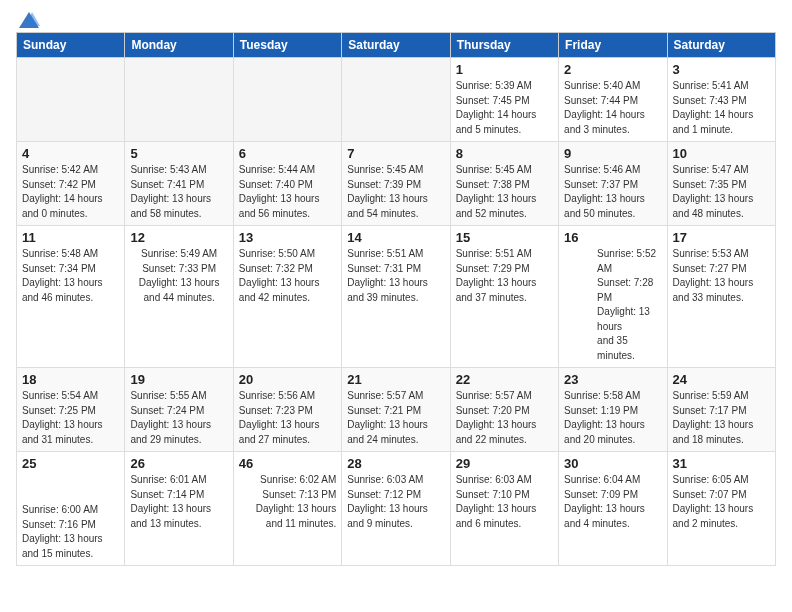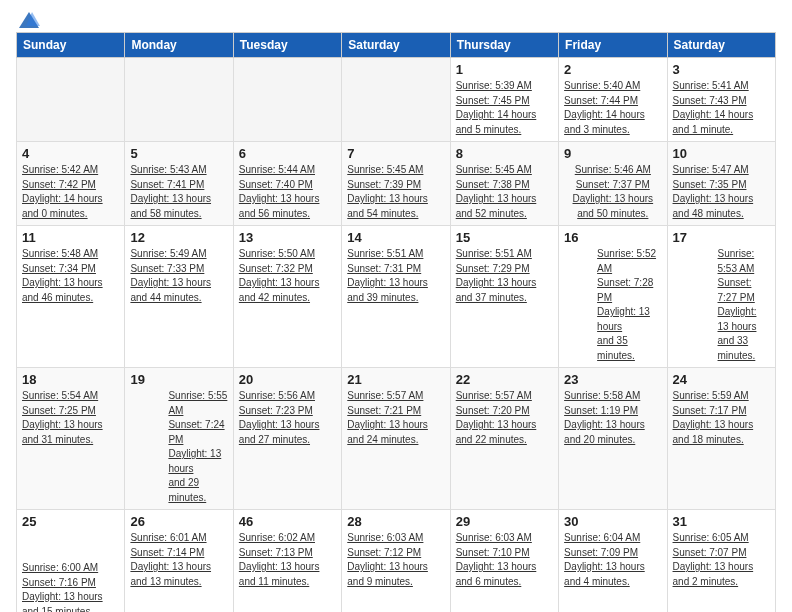--- a/index.html
+++ b/index.html
@@ -89,21 +89,20 @@
       font-size: 13px;
       font-weight: bold;
       color: #222;
       display: block;
       margin-bottom: 2px;
     }
     .day-info {
       font-size: 10px;
       color: #333;
       line-height: 1.45;
-      text-decoration: underline;
     }
   </style>
 </head>
 <body>
 
 <div class="page">
   <div class="header">
     <div class="logo">
       <div style="display:flex;flex-direction:column;align-items:flex-start;">
         <div style="display:flex;align-items:center;">
@@ -193,21 +192,21 @@
           </td>
           <td>
             <span class="day-num">8</span>
             <div class="day-info" style="white-space: pre-line;">Sunrise: 5:45 AM
 Sunset: 7:38 PM
 Daylight: 13 hours
 and 52 minutes.</div>
           </td>
           <td>
             <span class="day-num">9</span>
-            <div class="day-info" style="white-space: pre-line; text-align: center;">Sunrise: 5:46 AM
+            <div class="day-info" style="white-space: pre-line;">Sunrise: 5:46 AM
 Sunset: 7:37 PM
 Daylight: 13 hours
 and 50 minutes.</div>
           </td>
           <td>
             <span class="day-num">10</span>
             <div class="day-info" style="white-space: pre-line;">Sunrise: 5:47 AM
 Sunset: 7:35 PM
 Daylight: 13 hours
 and 48 minutes.</div>
@@ -216,21 +215,21 @@
         <tr>
           <td>
             <span class="day-num">11</span>
             <div class="day-info" style="white-space: pre-line;">Sunrise: 5:48 AM
 Sunset: 7:34 PM
 Daylight: 13 hours
 and 46 minutes.</div>
           </td>
           <td>
             <span class="day-num">12</span>
-            <div class="day-info" style="white-space: pre-line;">Sunrise: 5:49 AM
+            <div class="day-info" style="white-space: pre-line; text-align: center;">Sunrise: 5:49 AM
 Sunset: 7:33 PM
 Daylight: 13 hours
 and 44 minutes.</div>
           </td>
           <td>
             <span class="day-num">13</span>
             <div class="day-info" style="white-space: pre-line;">Sunrise: 5:50 AM
 Sunset: 7:32 PM
 Daylight: 13 hours
 and 42 minutes.</div>
@@ -251,37 +250,37 @@
           </td>
           <td>
             <span class="day-num">16</span>
             <div class="day-info" style="white-space: pre-line; margin-left: 33px;">Sunrise: 5:52 AM
 Sunset: 7:28 PM
 Daylight: 13 hours
 and 35 minutes.</div>
           </td>
           <td>
             <span class="day-num">17</span>
-            <div class="day-info" style="white-space: pre-line; margin-left: 45px;">Sunrise: 5:53 AM
+            <div class="day-info" style="white-space: pre-line;">Sunrise: 5:53 AM
 Sunset: 7:27 PM
 Daylight: 13 hours
 and 33 minutes.</div>
           </td>
         </tr>
         <tr>
           <td>
             <span class="day-num">18</span>
             <div class="day-info" style="white-space: pre-line;">Sunrise: 5:54 AM
 Sunset: 7:25 PM
 Daylight: 13 hours
 and 31 minutes.</div>
           </td>
           <td>
             <span class="day-num">19</span>
-            <div class="day-info" style="white-space: pre-line; margin-left: 38px;">Sunrise: 5:55 AM
+            <div class="day-info" style="white-space: pre-line;">Sunrise: 5:55 AM
 Sunset: 7:24 PM
 Daylight: 13 hours
 and 29 minutes.</div>
           </td>
           <td>
             <span class="day-num">20</span>
             <div class="day-info" style="white-space: pre-line;">Sunrise: 5:56 AM
 Sunset: 7:23 PM
 Daylight: 13 hours
 and 27 minutes.</div>
@@ -325,21 +324,21 @@
           </td>
           <td>
             <span class="day-num">26</span>
             <div class="day-info" style="white-space: pre-line;">Sunrise: 6:01 AM
 Sunset: 7:14 PM
 Daylight: 13 hours
 and 13 minutes.</div>
           </td>
           <td>
             <span class="day-num">46</span>
-            <div class="day-info" style="white-space: pre-line;">Sunrise: 6:02 AM
+            <div class="day-info" style="white-space: pre-line; text-align: right;">Sunrise: 6:02 AM
 Sunset: 7:13 PM
 Daylight: 13 hours
 and 11 minutes.</div>
           </td>
           <td>
             <span class="day-num">28</span>
             <div class="day-info" style="white-space: pre-line;">Sunrise: 6:03 AM
 Sunset: 7:12 PM
 Daylight: 13 hours
 and 9 minutes.</div>

